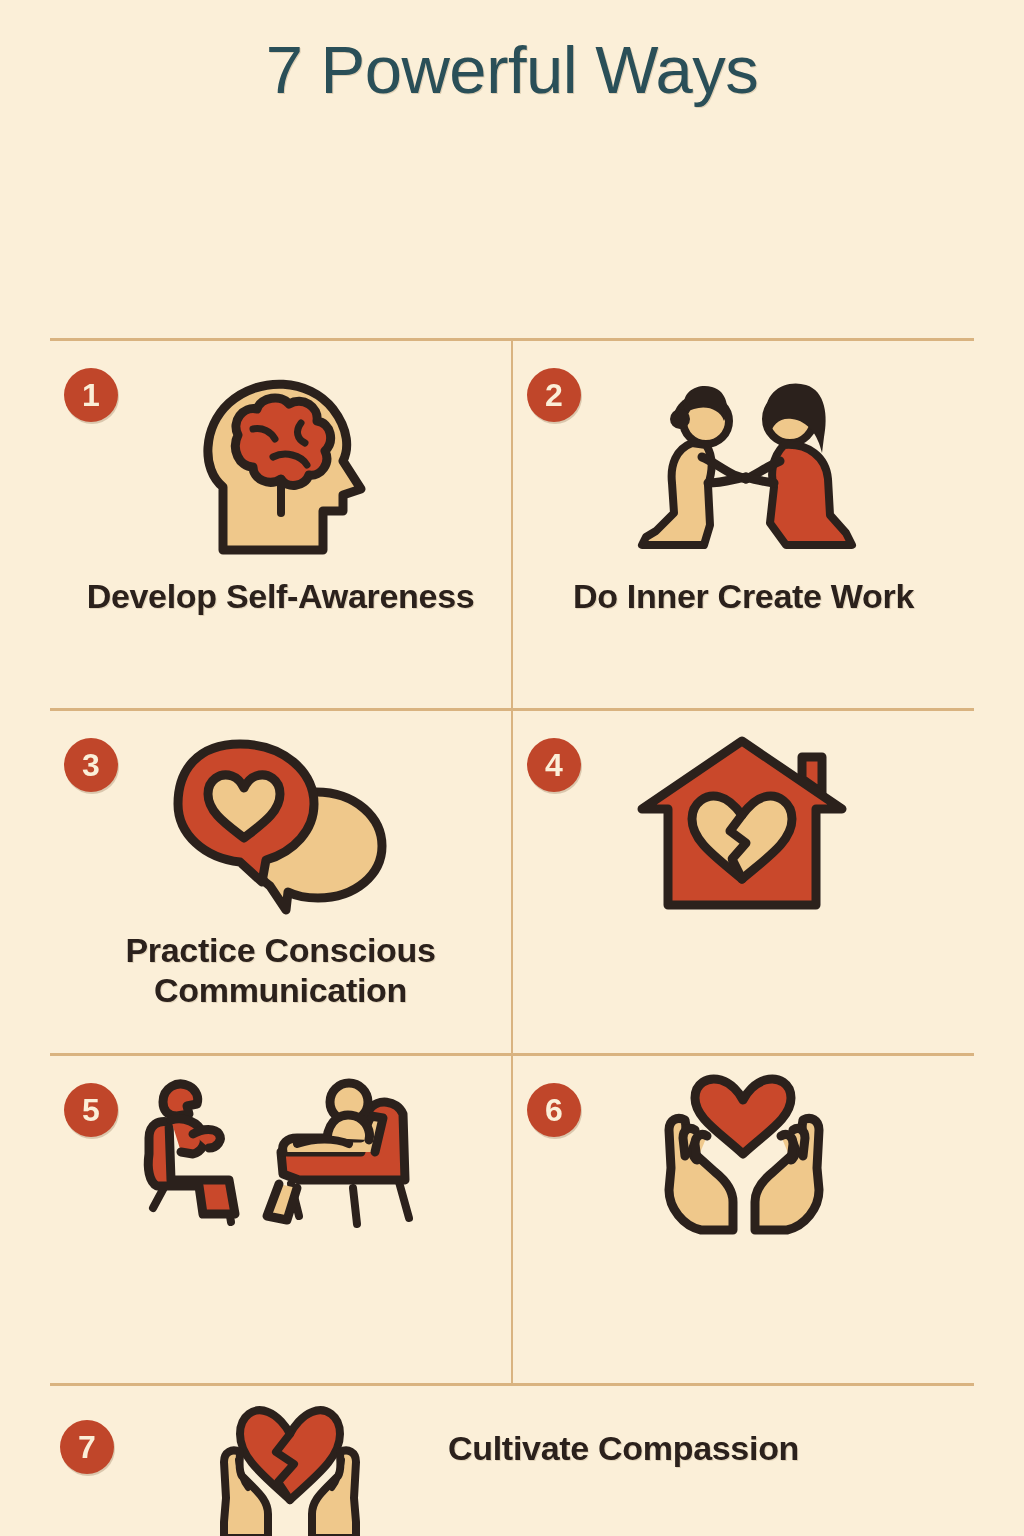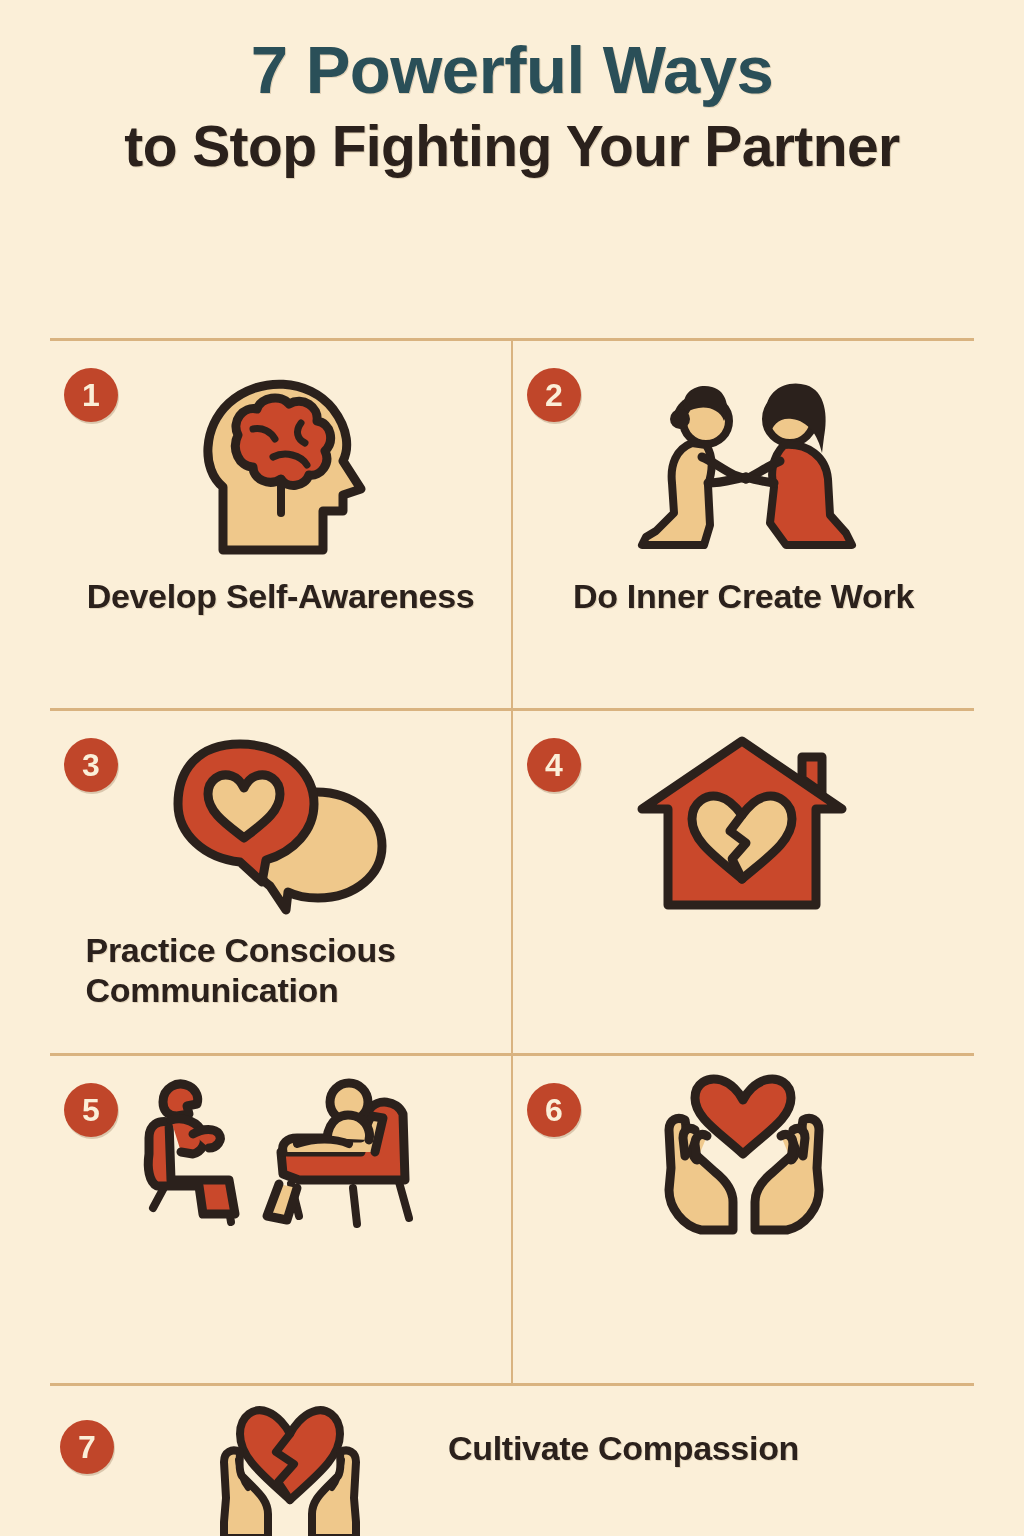--- a/index.html
+++ b/index.html
@@ -21,21 +21,21 @@
     box-sizing: border-box;
   }
 
   
   .title-block {
     padding: 34px 40px 0 40px;
     text-align: center;
   }
   .title-line1 {
     font-size: 67px;
-    font-weight: bold;
+    font-weight: normal;
     color: #2A4F58;
     letter-spacing: -0.5px;
     line-height: 1.08;
     text-shadow: 1px 1px 0 rgba(190,170,140,0.45);
     white-space: nowrap;
   }
   .title-line2,
   .title-line3 {
     font-size: 57px;
     font-weight: bold;
@@ -117,21 +117,21 @@
   .cell.c3 .icon-box,
   .cell.c4 .icon-box { height: 196px; margin-top: 14px; }
   .cell.c5 .icon-box,
   .cell.c6 .icon-box { height: 170px; margin-top: 12px; }
 
   .label {
     margin-top: 6px;
     font-size: 34px;
     font-weight: bold;
     color: #2B211C;
-    text-align: left;
+    text-align: center;
     line-height: 1.18;
     letter-spacing: -0.3px;
     max-width: 390px;
     text-shadow: 1px 1px 0 rgba(190,170,140,0.4);
   }
 
   
   .row7 {
     position: absolute;
     left: 50px;
@@ -163,21 +163,20 @@
 
   svg { display: block; overflow: visible; }
 </style>
 </head>
 <body>
 
 <div class="poster">
 
   <div class="title-block">
     <div class="title-line1">7 Powerful Ways</div>
-    <div class="title-line2">to Stop Fighting Your Partner</div>
   </div>
 
   <div class="grid-wrap">
     <div class="hline h0"></div>
     <div class="hline h1"></div>
     <div class="hline h2"></div>
     <div class="hline h3"></div>
     <div class="vline"></div>
 
     <div class="cell c1">

